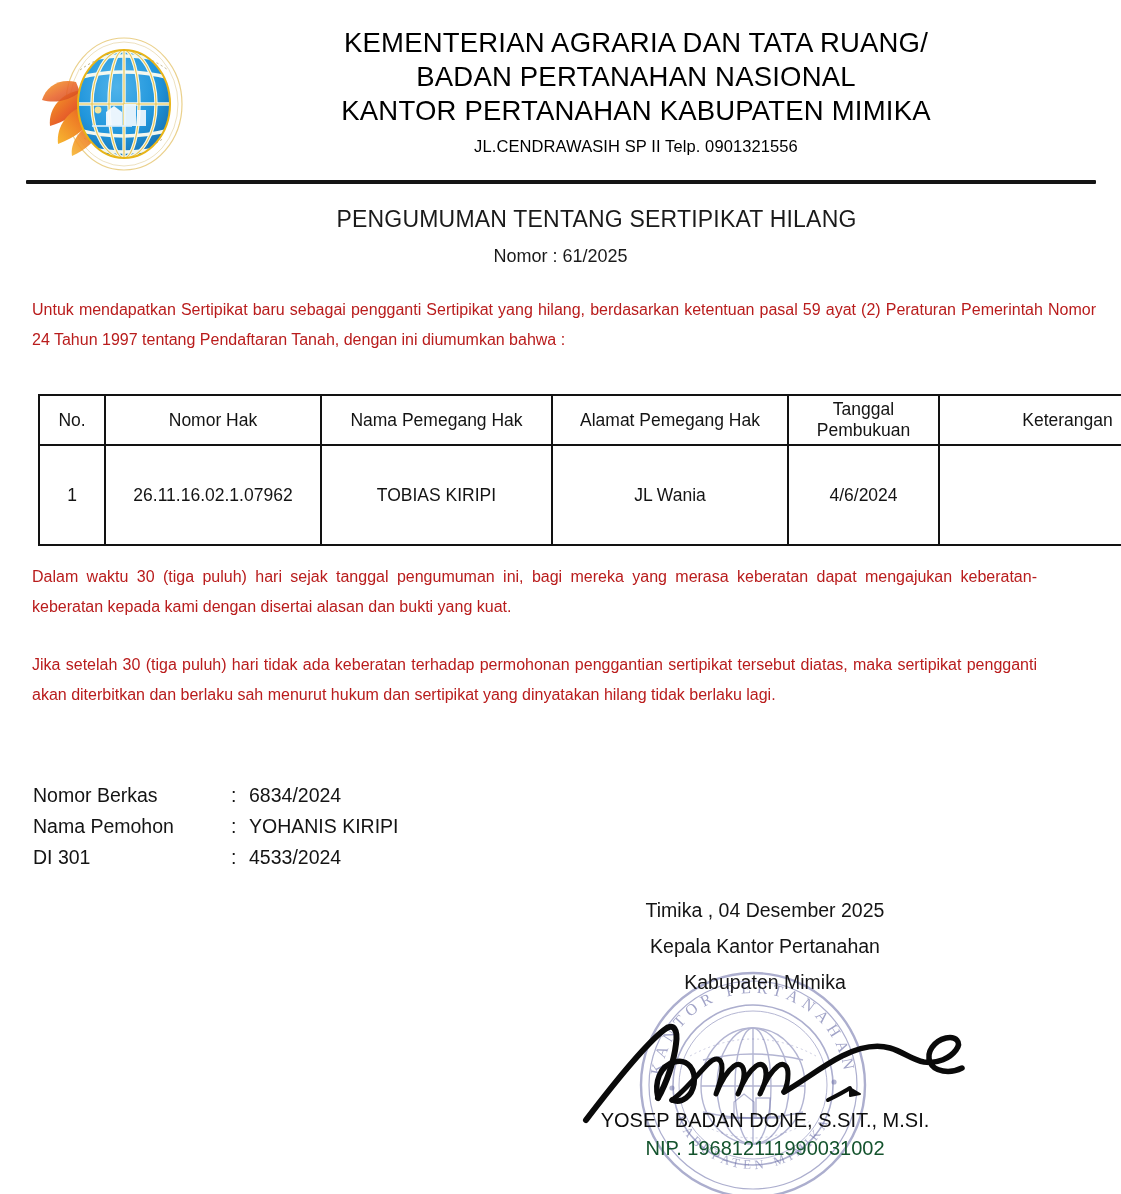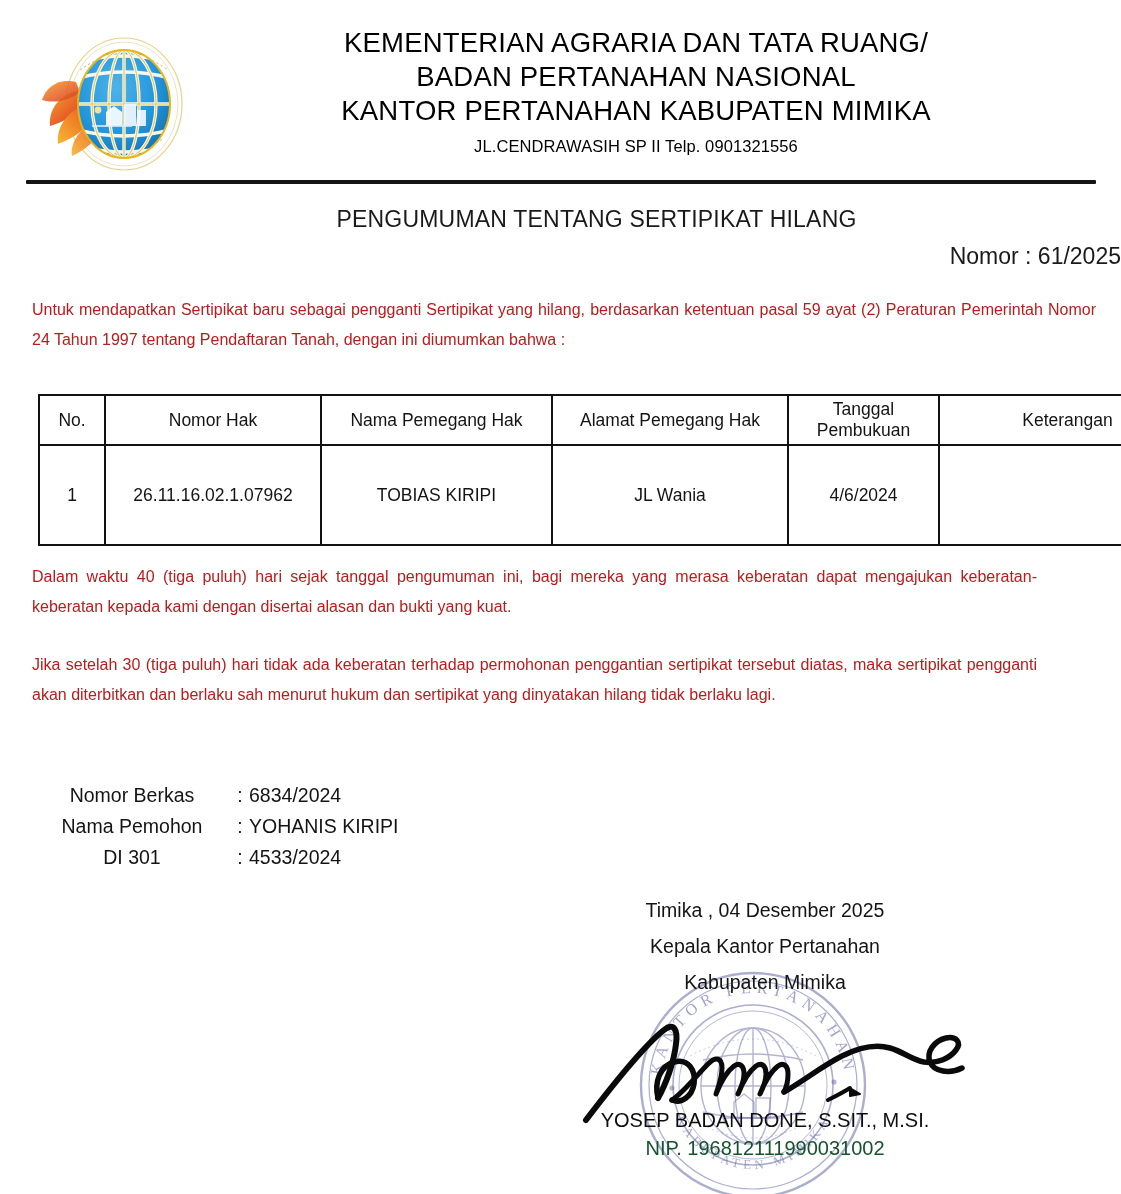--- a/index.html
+++ b/index.html
@@ -87,22 +87,22 @@
     line-height: 30px;
     color: #1a1a1a;
     letter-spacing: 0.2px;
     padding-left: 36px;
   }
   .doc-number {
     position: absolute;
     left: 0;
     top: 243px;
     width: 1121px;
-    text-align: right;
-    font-size: 23px;
+    text-align: center;
+    font-size: 18px;
     line-height: 26px;
     color: #1a1a1a;
   }
 
   
   .para {
     position: absolute;
     font-size: 16px;
     line-height: 30px;
     color: #b91c1c;
@@ -168,21 +168,21 @@
 
   
   .refs {
     position: absolute;
     left: 33px;
     top: 780px;
     font-size: 19.5px;
     line-height: 31px;
     color: #141414;
   }
-  .ref-row { display: flex; text-align: center; }
+  .ref-row { display: flex; }
   .ref-label { width: 198px; }
   .ref-sep   { width: 18px; }
   .ref-value { white-space: nowrap; }
 
   
   .sign-block {
     position: absolute;
     left: 545px;
     top: 892px;
     width: 440px;
@@ -346,21 +346,21 @@
           <td class="c-hak">26.11.16.02.1.07962</td>
           <td class="c-nama">TOBIAS KIRIPI</td>
           <td class="c-alamat">JL Wania</td>
           <td class="c-tgl">4/6/2024</td>
           <td class="c-ket"></td>
         </tr>
       </tbody>
     </table>
   </div>
 
-  <div class="para para-objection">Dalam waktu 40 (tiga puluh) hari sejak tanggal pengumuman ini, bagi mereka yang merasa keberatan dapat mengajukan keberatan-keberatan kepada kami dengan disertai alasan dan bukti yang kuat.</div>
+  <div class="para para-objection">Dalam waktu 30 (tiga puluh) hari sejak tanggal pengumuman ini, bagi mereka yang merasa keberatan dapat mengajukan keberatan-keberatan kepada kami dengan disertai alasan dan bukti yang kuat.</div>
   <div class="para para-final">Jika setelah 30 (tiga puluh) hari tidak ada keberatan terhadap permohonan penggantian sertipikat tersebut diatas, maka sertipikat pengganti akan diterbitkan dan berlaku sah menurut hukum dan sertipikat yang dinyatakan hilang tidak berlaku lagi.</div>
 
   <div class="refs">
     <div class="ref-row">
       <span class="ref-label">Nomor Berkas</span>
       <span class="ref-sep">:</span>
       <span class="ref-value">6834/2024</span>
     </div>
     <div class="ref-row">
       <span class="ref-label">Nama Pemohon</span>

